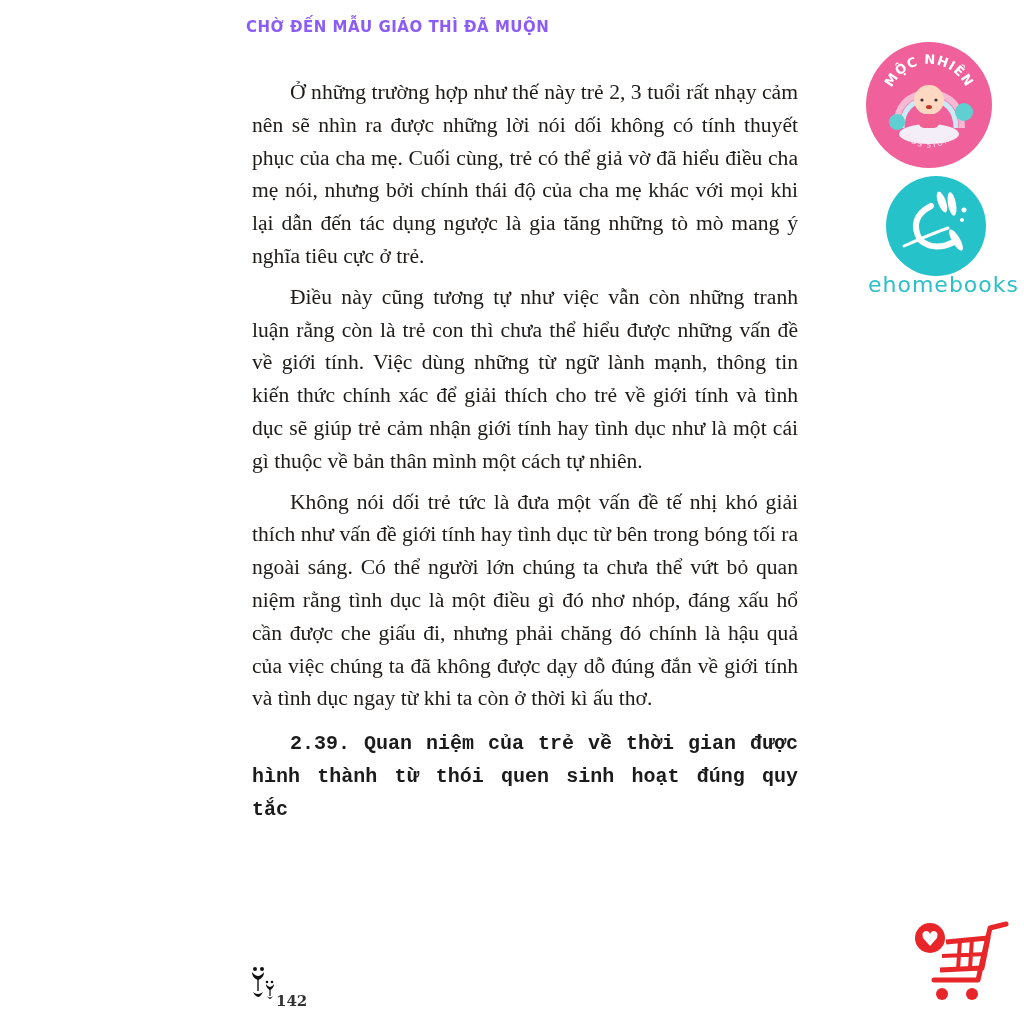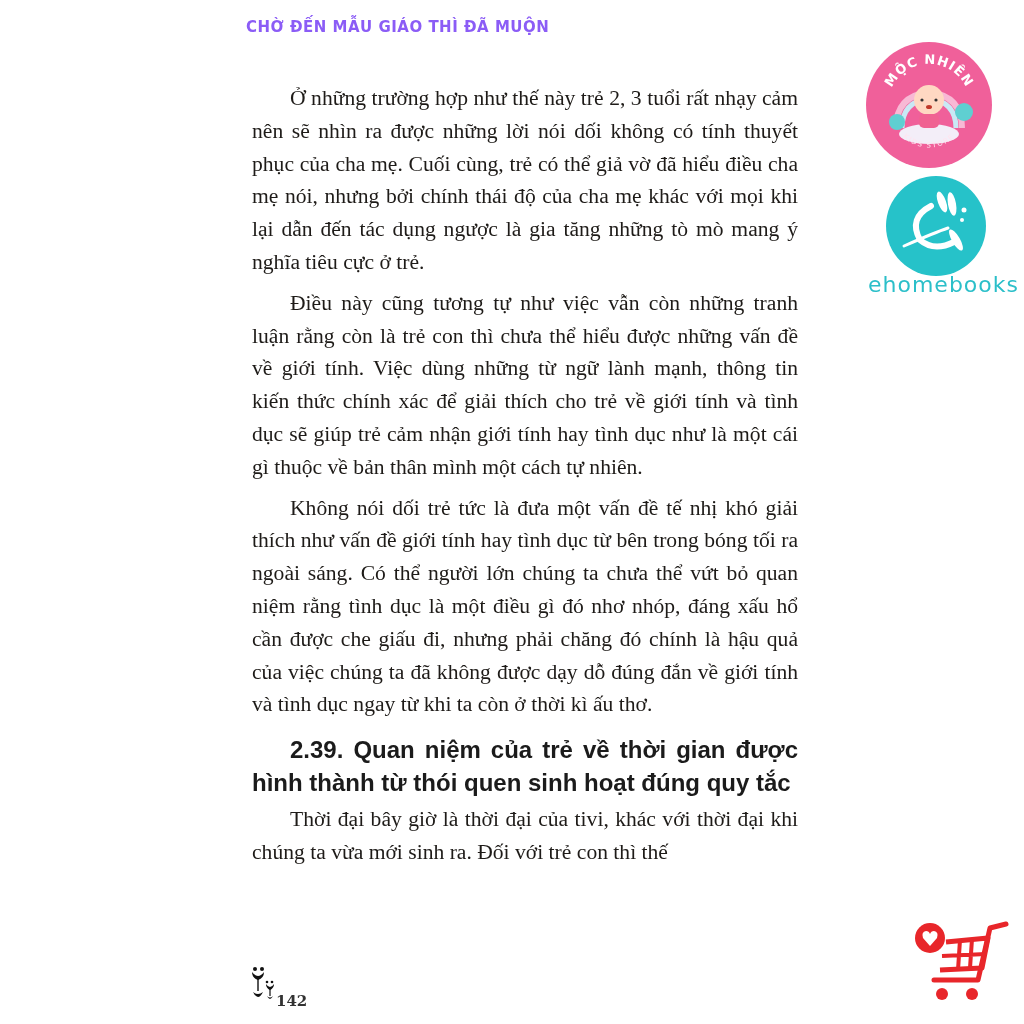--- a/index.html
+++ b/index.html
@@ -7,30 +7,30 @@
     body { position: relative; font-family: "DejaVu Serif", "Liberation Serif", serif; color: #1d1a17; }
 
     .running-header {
       position: absolute; left: 246px; top: 18px;
       font-family: "DejaVu Sans", sans-serif; font-weight: bold;
       font-size: 15px; letter-spacing: 0.5px; color: #8b5cf6;
       text-transform: uppercase; transform: scaleY(1.05);
     }
 
     .page-body {
-      position: absolute; left: 252px; top: 82px; width: 546px;
+      position: absolute; left: 252px; top: 76px; width: 546px;
       font-family: "Liberation Serif", "DejaVu Serif", serif;
       font-size: 21.6px; line-height: 32.8px; color: #1e1b18;
     }
     .para { text-align: justify; text-indent: 38px; margin-bottom: 8px; }
     .para.p2 { margin-bottom: 8px; }
 
     .section-heading {
-      font-family: Liberation Sans, sans-serif;
-      font-weight: bold; font-size: 24px; line-height: 33px;
+      font-family: Liberation Mono, monospace;
+      font-weight: bold; font-size: 20px; line-height: 33px;
       color: #1b1b1b; text-indent: 38px; text-align: justify;
       margin-top: 12px; margin-bottom: 4px;
       text-align-last: left;
     }
 
     .footer { position: absolute; left: 250px; top: 966px; display: flex; align-items: flex-end; }
     .page-number { font-family: "DejaVu Serif", serif; font-weight: bold; font-size: 15px; color: #333; }
 
     .logo-moc {
       position: absolute; left: 866px; top: 42px; width: 126px; height: 126px;
@@ -51,21 +51,20 @@
 </head>
 <body>
 
 <div class="running-header">Chờ đến mẫu giáo thì đã muộn</div>
 
 <div class="page-body">
   <p class="para">Ở những trường hợp như thế này trẻ 2, 3 tuổi rất nhạy cảm nên sẽ nhìn ra được những lời nói dối không có tính thuyết phục của cha mẹ. Cuối cùng, trẻ có thể giả vờ đã hiểu điều cha mẹ nói, nhưng bởi chính thái độ của cha mẹ khác với mọi khi lại dẫn đến tác dụng ngược là gia tăng những tò mò mang ý nghĩa tiêu cực ở trẻ.</p>
   <p class="para p2">Điều này cũng tương tự như việc vẫn còn những tranh luận rằng còn là trẻ con thì chưa thể hiểu được những vấn đề về giới tính. Việc dùng những từ ngữ lành mạnh, thông tin kiến thức chính xác để giải thích cho trẻ về giới tính và tình dục sẽ giúp trẻ cảm nhận giới tính hay tình dục như là một cái gì thuộc về bản thân mình một cách tự nhiên.</p>
   <p class="para">Không nói dối trẻ tức là đưa một vấn đề tế nhị khó giải thích như vấn đề giới tính hay tình dục từ bên trong bóng tối ra ngoài sáng. Có thể người lớn chúng ta chưa thể vứt bỏ quan niệm rằng tình dục là một điều gì đó nhơ nhóp, đáng xấu hổ cần được che giấu đi, nhưng phải chăng đó chính là hậu quả của việc chúng ta đã không được dạy dỗ đúng đắn về giới tính và tình dục ngay từ khi ta còn ở thời kì ấu thơ.</p>
   <h2 class="section-heading">2.39. Quan niệm của trẻ về thời gian được hình thành từ thói quen sinh hoạt đúng quy tắc</h2>
-  <p class="para">Thời đại bây giờ là thời đại của tivi, khác với thời đại khi chúng ta vừa mới sinh ra. Đối với trẻ con thì thế</p>
 </div>
 
 <div class="footer">
   <span>
     <svg width="26" height="40" viewBox="0 0 26 40">
       <circle cx="5" cy="3" r="2" fill="#111"></circle>
         <circle cx="12" cy="3" r="2" fill="#111"></circle>
       <path d="M2 6 Q8 14 14 6 Q14 12 8 14 Q2 12 2 6Z" fill="#111"></path>
       <rect x="7.3" y="13" width="1.4" height="12" fill="#111"></rect>
       <path d="M3 26 Q8 36 13 26 Q8 30 3 26Z" fill="#111"></path>

